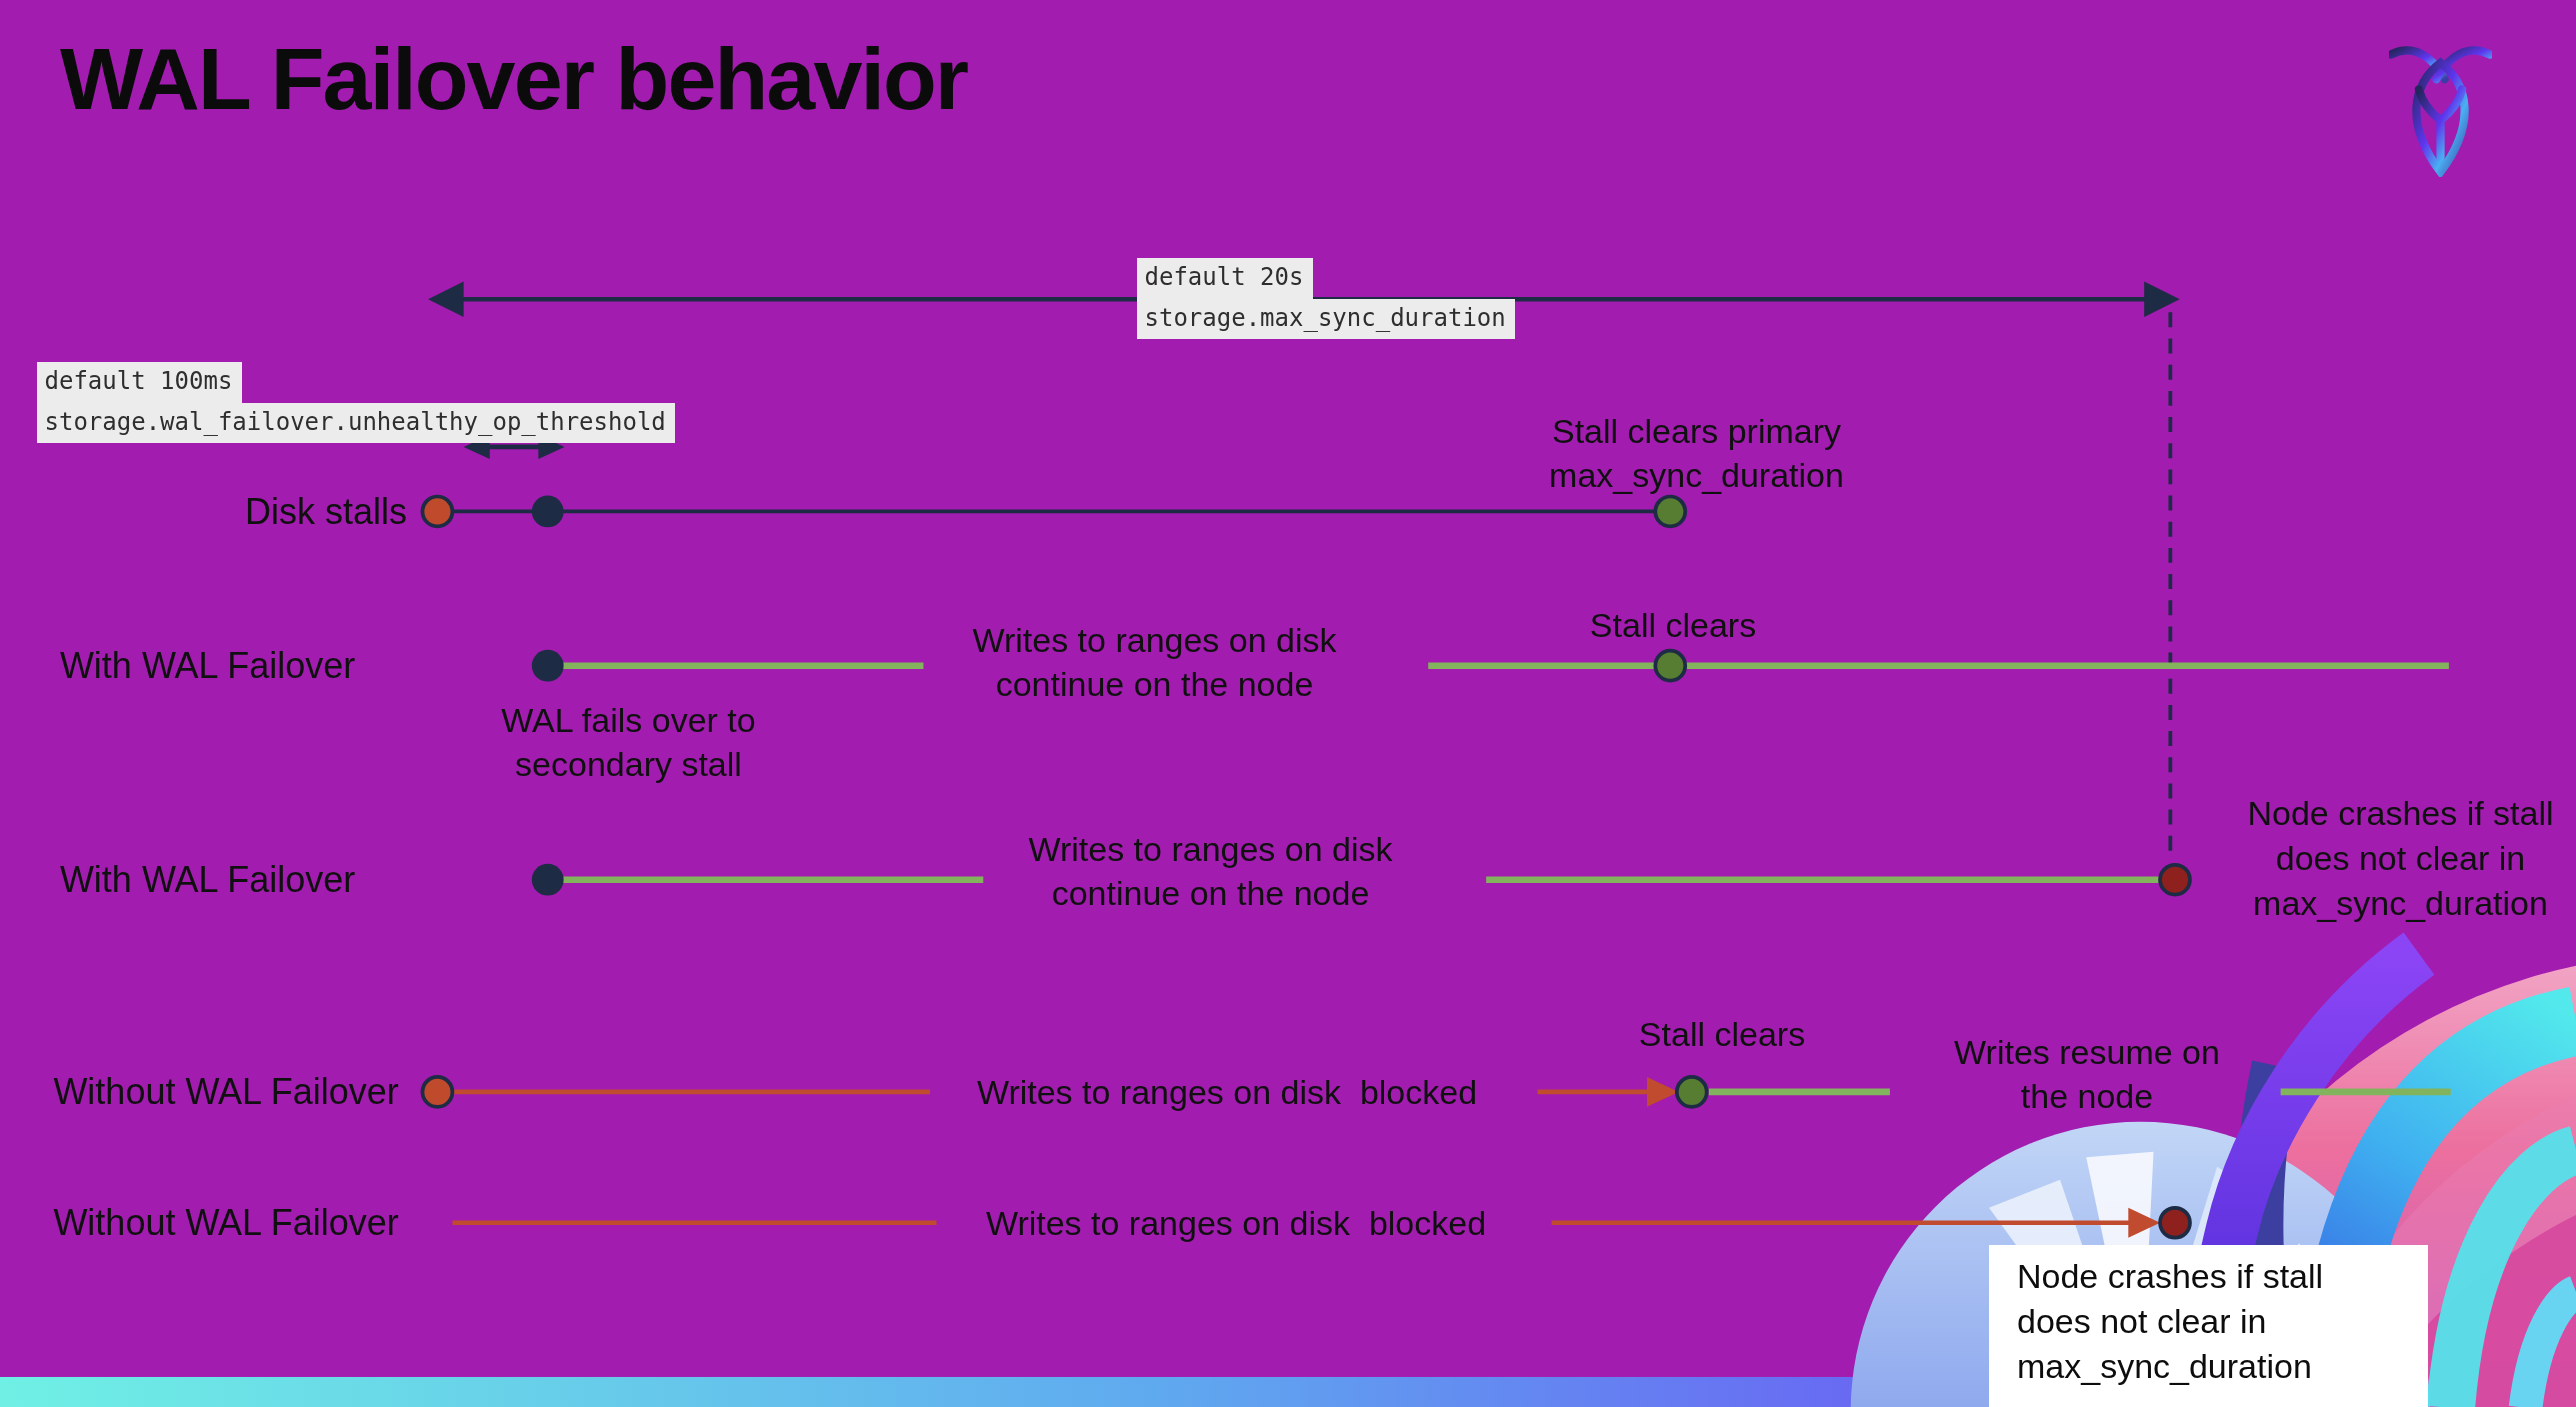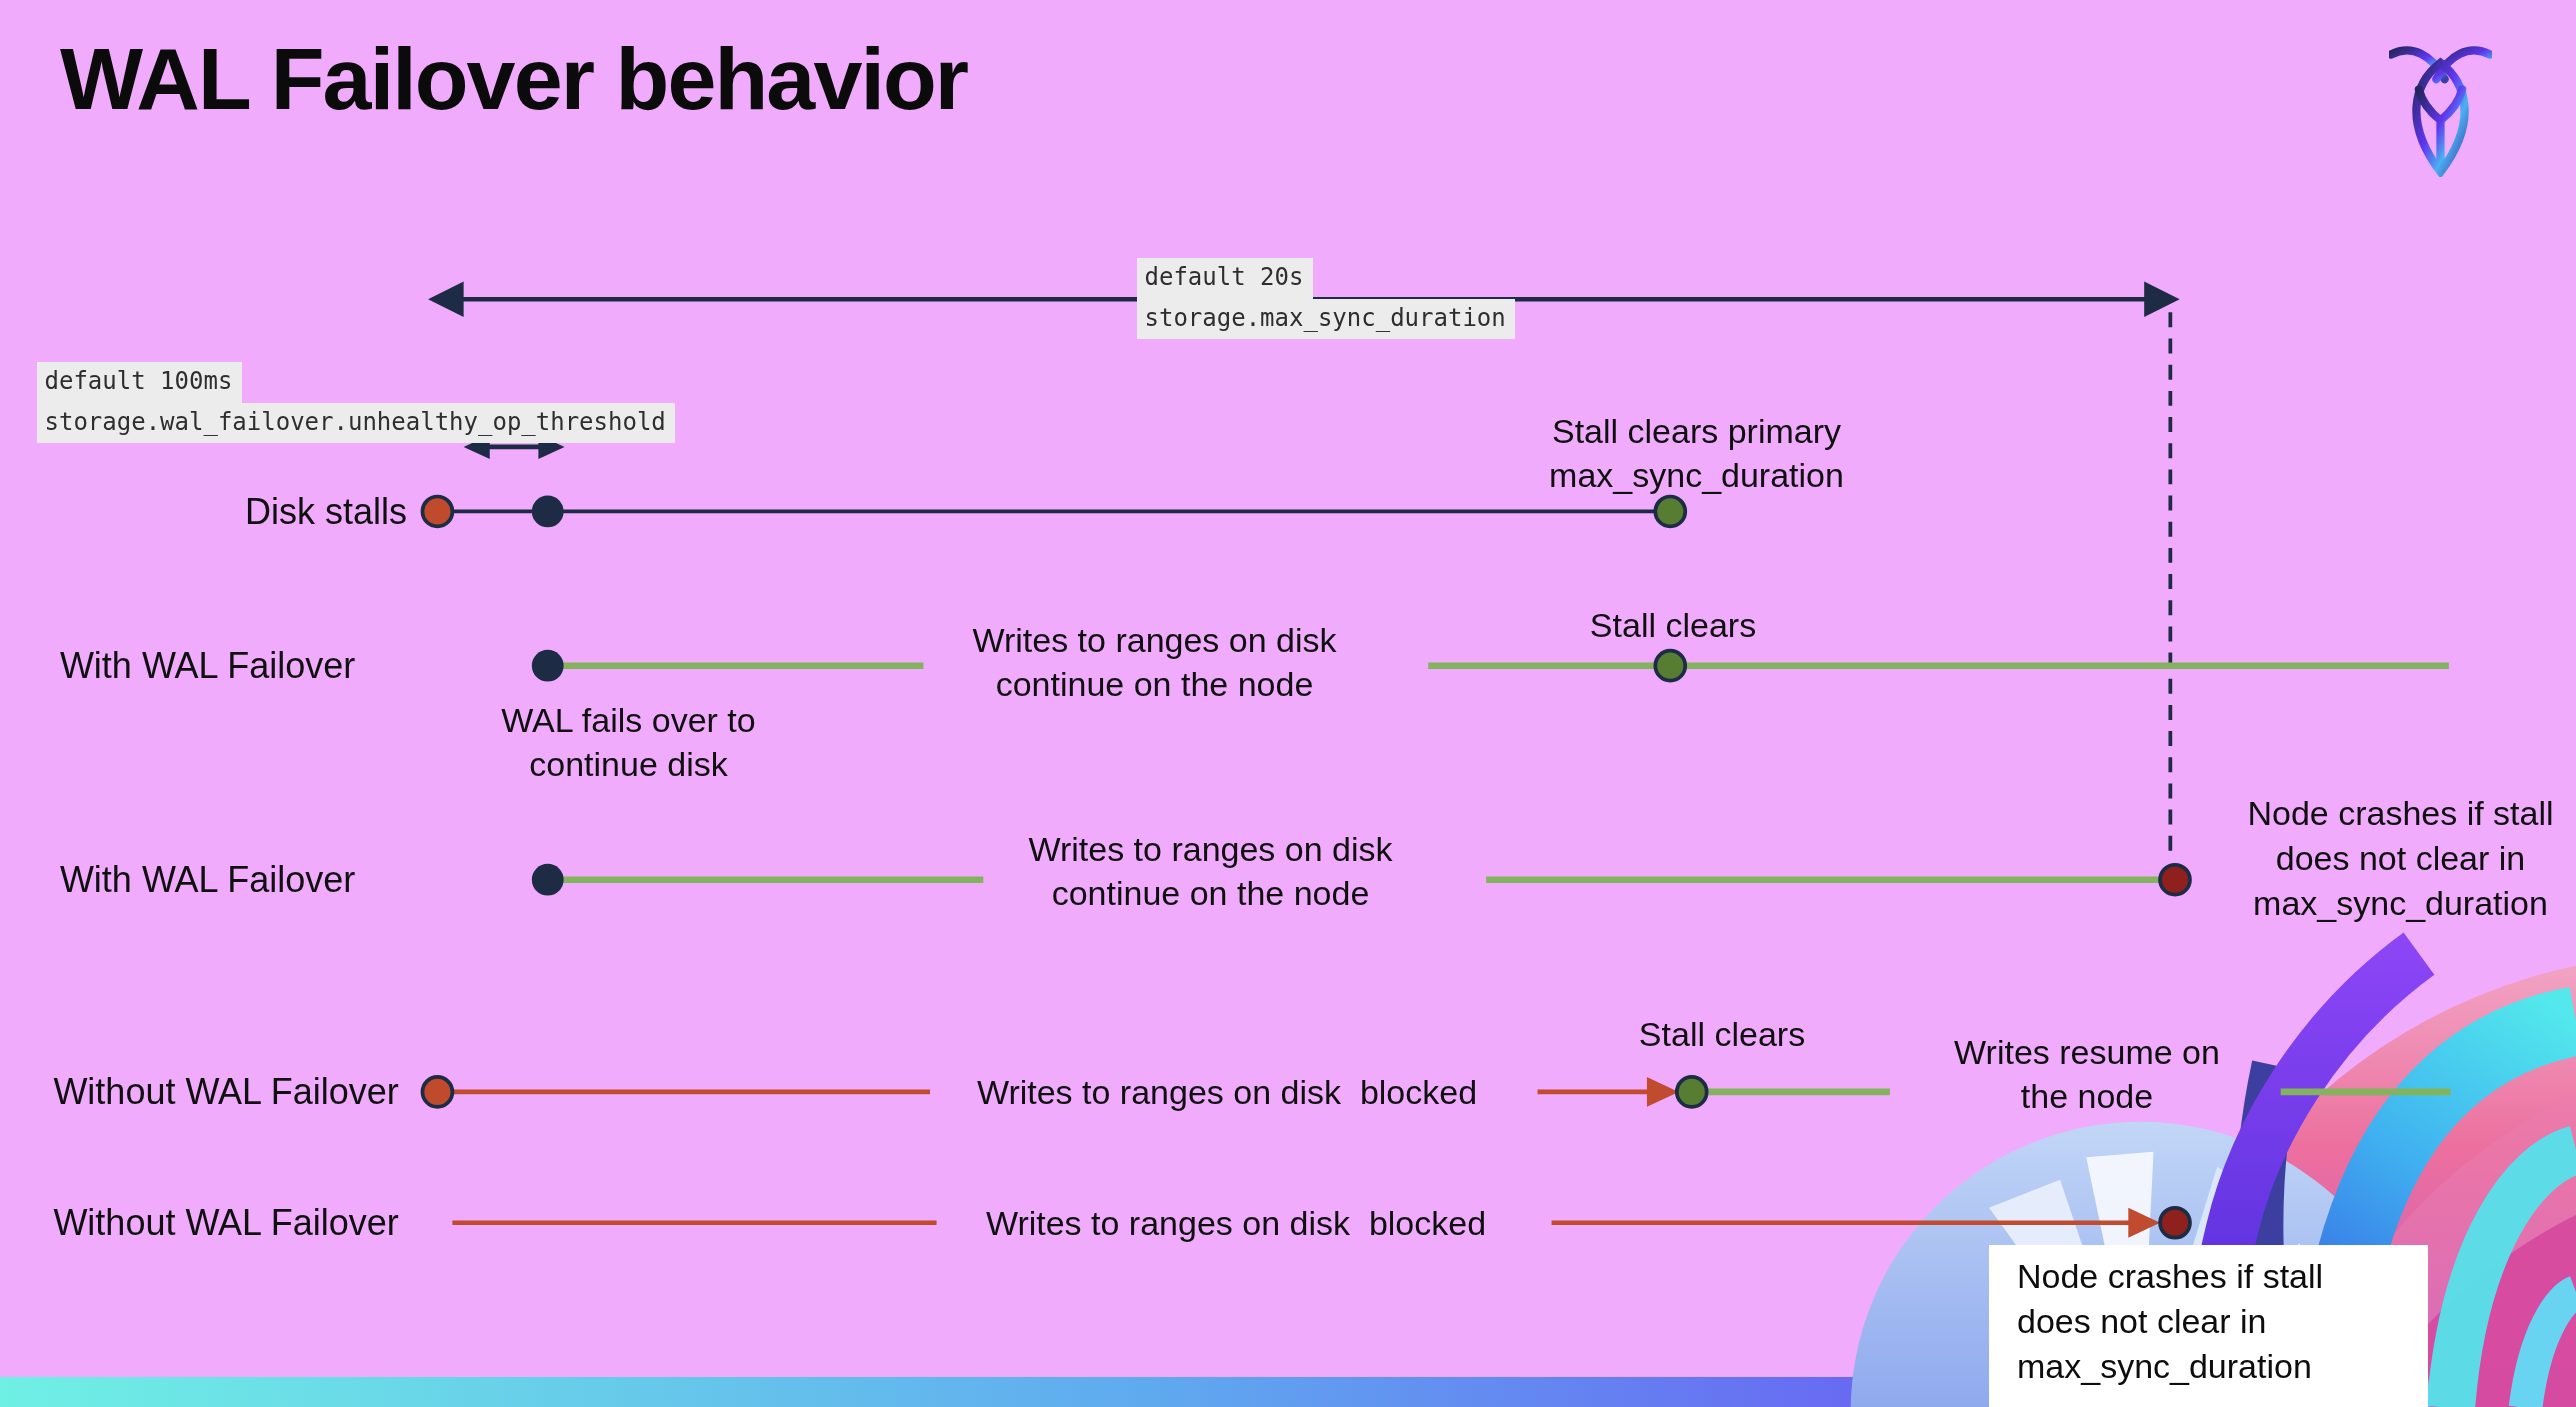--- a/index.html
+++ b/index.html
@@ -1,17 +1,17 @@
 <!DOCTYPE html>
 <html style="font-size:15px"><head>
 <meta charset="utf-8">
 <style>
   html,body{margin:0;padding:0;background:#ffffff;}
   .canvas{
-    position:relative;width:2576px;height:1408px;overflow:hidden;background:#f0abfc;
+    position:relative;width:2576px;height:1408px;overflow:hidden;background:#a21caf;
     font-family:"Liberation Sans","DejaVu Sans",sans-serif;color:#0d0d0d;
   }
   svg.layer{position:absolute;left:0;top:0;width:2576px;height:1408px;}
   .title{
     position:absolute;left:60px;top:28px;font-size:88px;font-weight:700;
     letter-spacing:-1.9px;color:#0b0b0b;
   }
   .logo{position:absolute;left:2389px;top:37px;width:103px;height:140px;}
   .txt{position:absolute;font-size:34px;line-height:44px;color:#101010;text-align:center;}
   .rowlbl{font-size:36px;}
@@ -172,21 +172,21 @@
     <div>max_sync_duration</div>
   </div>
 
   <div class="txt center" style="left:935px;top:618px;width:439px;">
     <div>Writes to ranges on disk</div>
     <div>continue on the node</div>
   </div>
   <div class="txt center" style="left:1533px;top:603px;width:280px;">Stall clears</div>
   <div class="txt center" style="left:418px;top:698px;width:421px;">
     <div>WAL fails over to</div>
-    <div>continue disk</div>
+    <div>secondary stall</div>
   </div>
 
   <div class="txt center" style="left:991px;top:827px;width:439px;">
     <div>Writes to ranges on disk</div>
     <div>continue on the node</div>
   </div>
   <div class="txt" style="left:2223px;top:791px;width:355px;line-height:45px;">
     <div>Node crashes if stall</div>
     <div>does not clear in</div>
     <div>max_sync_duration</div>

